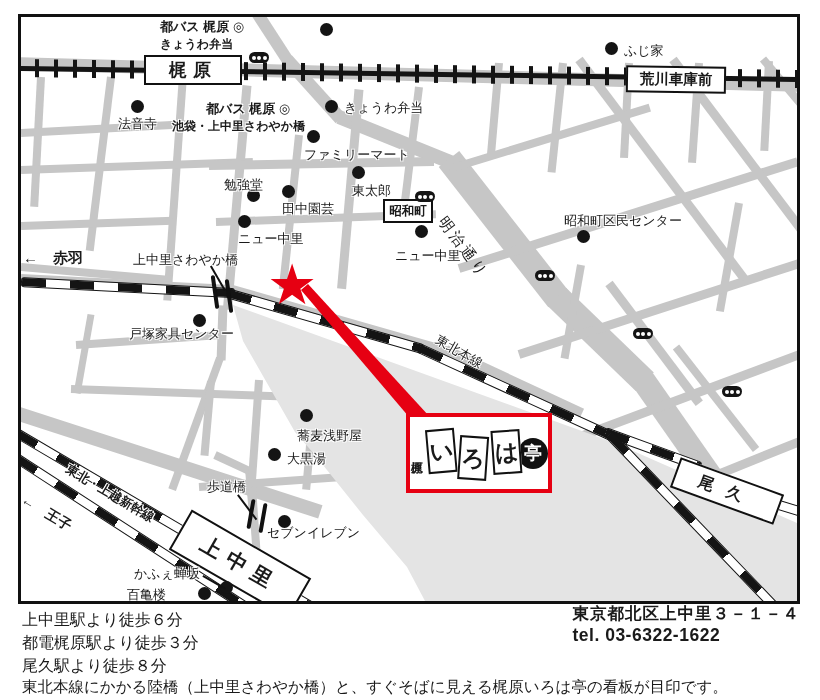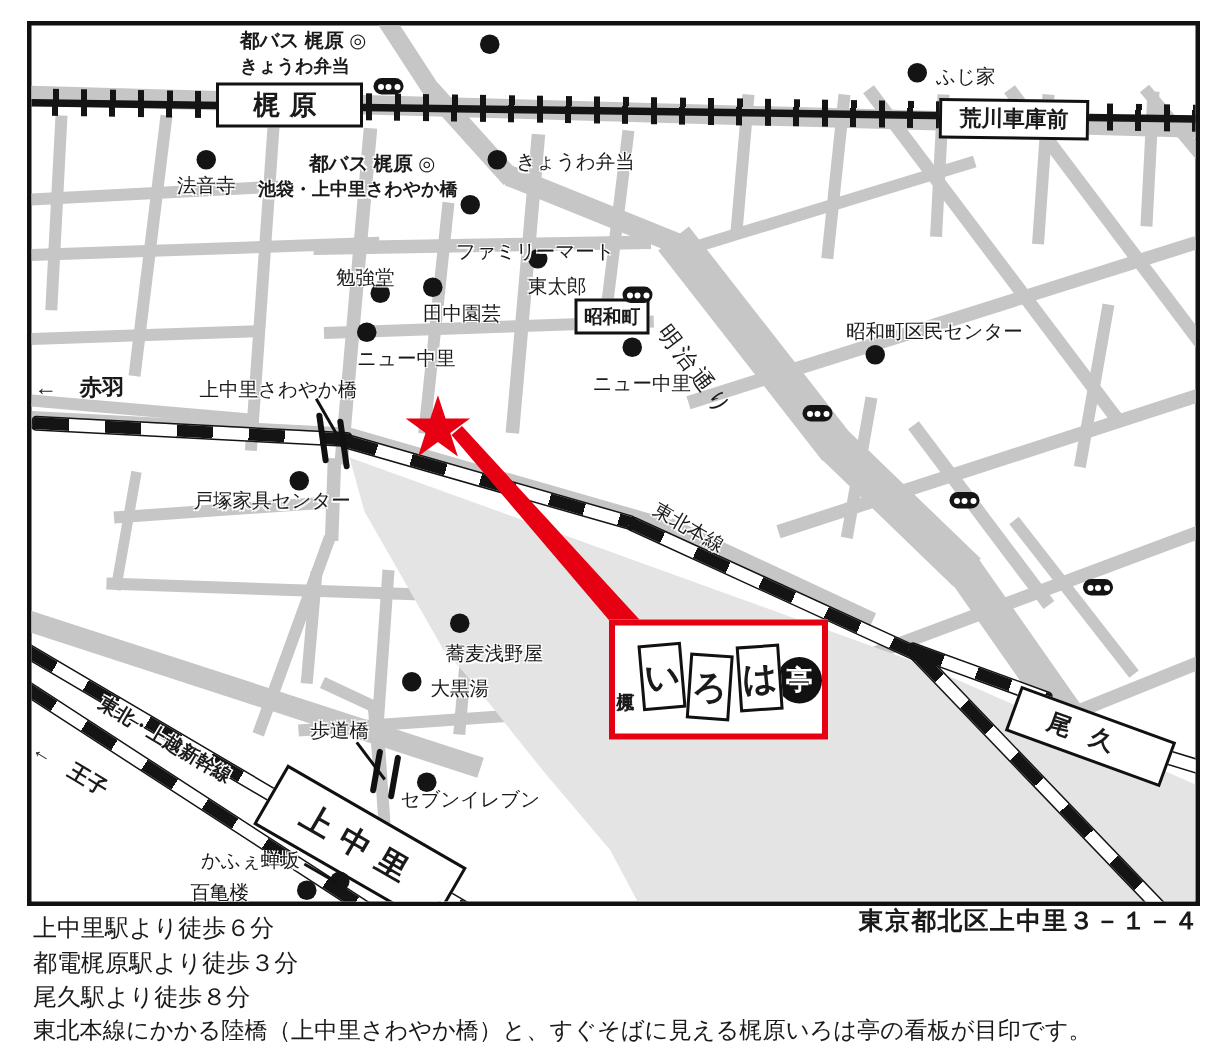--- a/index.html
+++ b/index.html
@@ -199,21 +199,21 @@
     <div class="dot" style="left:172px;top:297px;"></div>
     <div class="dot" style="left:279px;top:392px;"></div>
     <div class="dot" style="left:247px;top:431px;"></div>
     <div class="dot" style="left:257px;top:498px;"></div>
     <div class="dot" style="left:199px;top:564px;"></div>
     <div class="dot" style="left:177px;top:570px;"></div>
 
     <div class="mlabel" style="left:97px;top:98px;">法音寺</div>
     <div class="mlabel" style="left:603px;top:25px;">ふじ家</div>
     <div class="mlabel" style="left:323px;top:82px;">きょうわ弁当</div>
-    <div class="mlabel" style="left:283px;top:129px;margin-top:13px;">ファミリーマート</div>
+    <div class="mlabel" style="left:283px;top:129px;">ファミリーマート</div>
     <div class="mlabel" style="left:203px;top:159px;">勉強堂</div>
     <div class="mlabel" style="left:331px;top:165px;">東太郎</div>
     <div class="mlabel" style="left:261px;top:183px;">田中園芸</div>
     <div class="mlabel" style="left:217px;top:213px;">ニュー中里</div>
     <div class="mlabel" style="left:374px;top:230px;">ニュー中里</div>
     <div class="mlabel" style="left:543px;top:195px;">昭和町区民センター</div>
     <div class="mlabel" style="left:108px;top:308px;">戸塚家具センター</div>
     <div class="mlabel" style="left:276px;top:410px;">蕎麦浅野屋</div>
     <div class="mlabel" style="left:266px;top:433px;">大黒湯</div>
     <div class="mlabel" style="left:246px;top:467px;margin-top:40px;">セブンイレブン</div>
@@ -241,14 +241,15 @@
   </div>
 
   <div class="footL">
     <div>上中里駅より徒歩６分</div>
     <div>都電梶原駅より徒歩３分</div>
     <div>尾久駅より徒歩８分</div>
   </div>
   <div class="footNote">東北本線にかかる陸橋（上中里さわやか橋）と、すぐそばに見える梶原いろは亭の看板が目印です。</div>
   <div class="footR">
     <div class="adr">東京都北区上中里３－１－４</div>
+    <div class="tel">tel.  03-6322-1622</div>
   </div>
 </div>
 
 </body></html>

